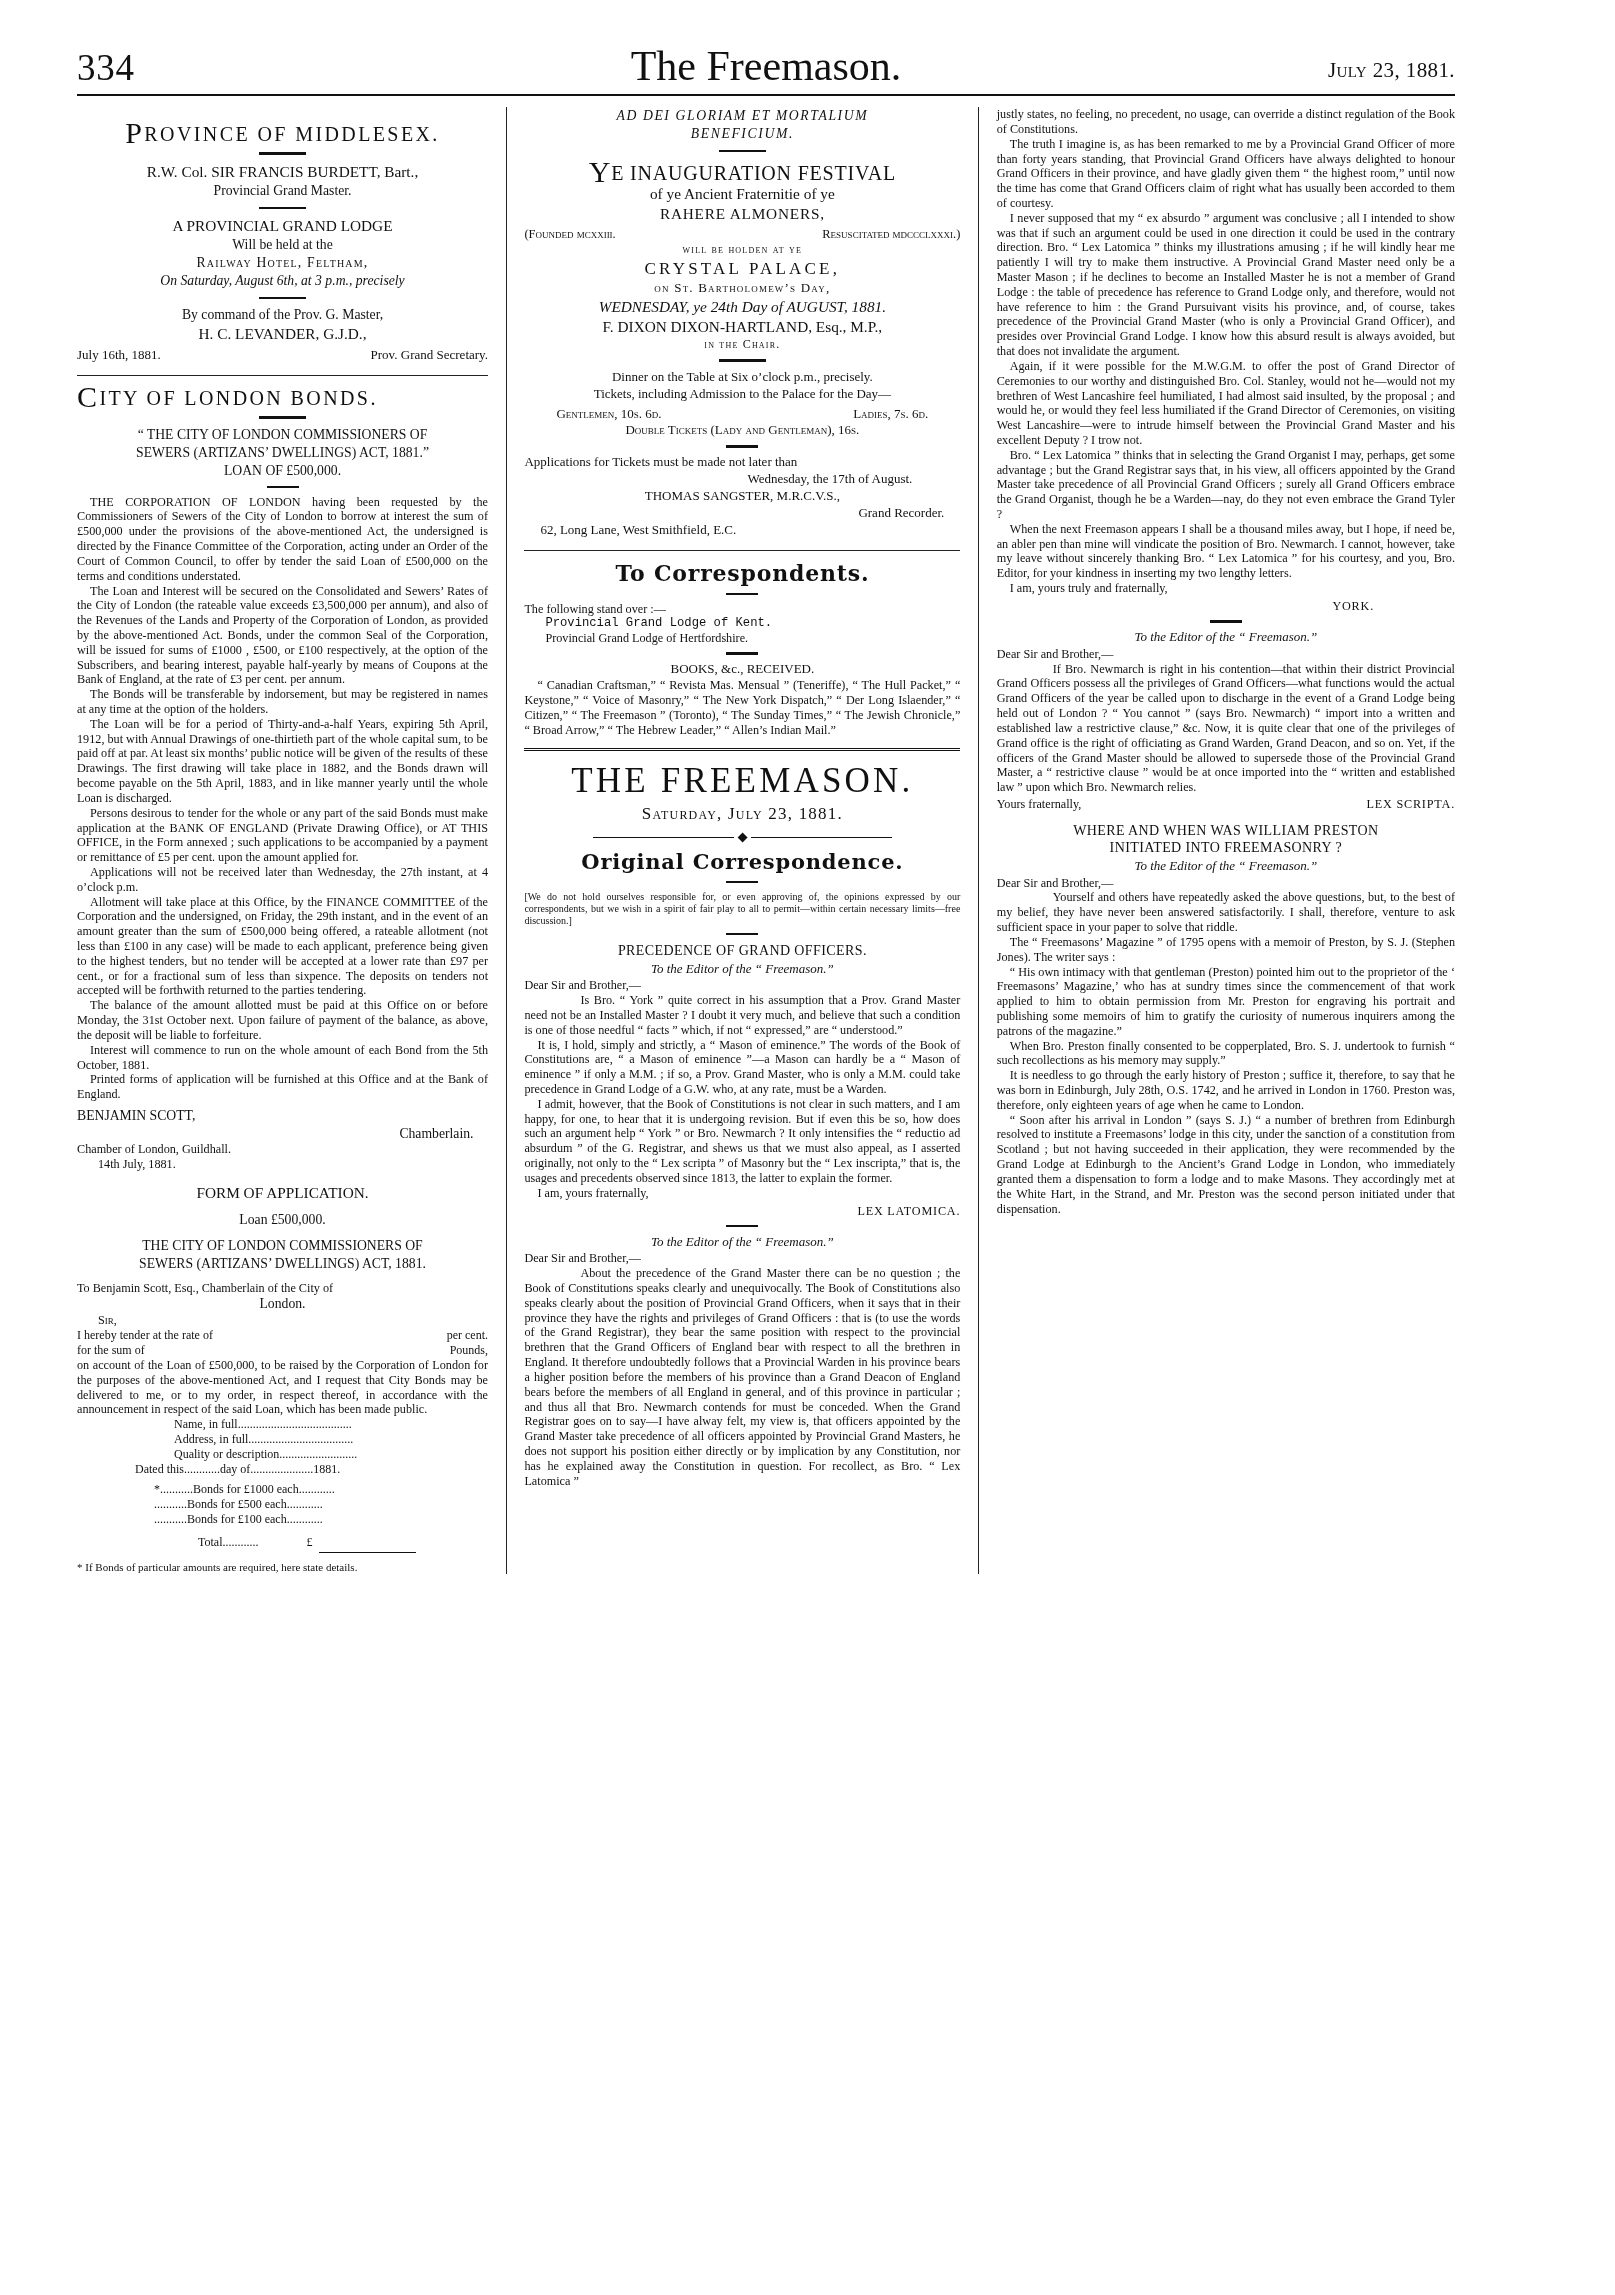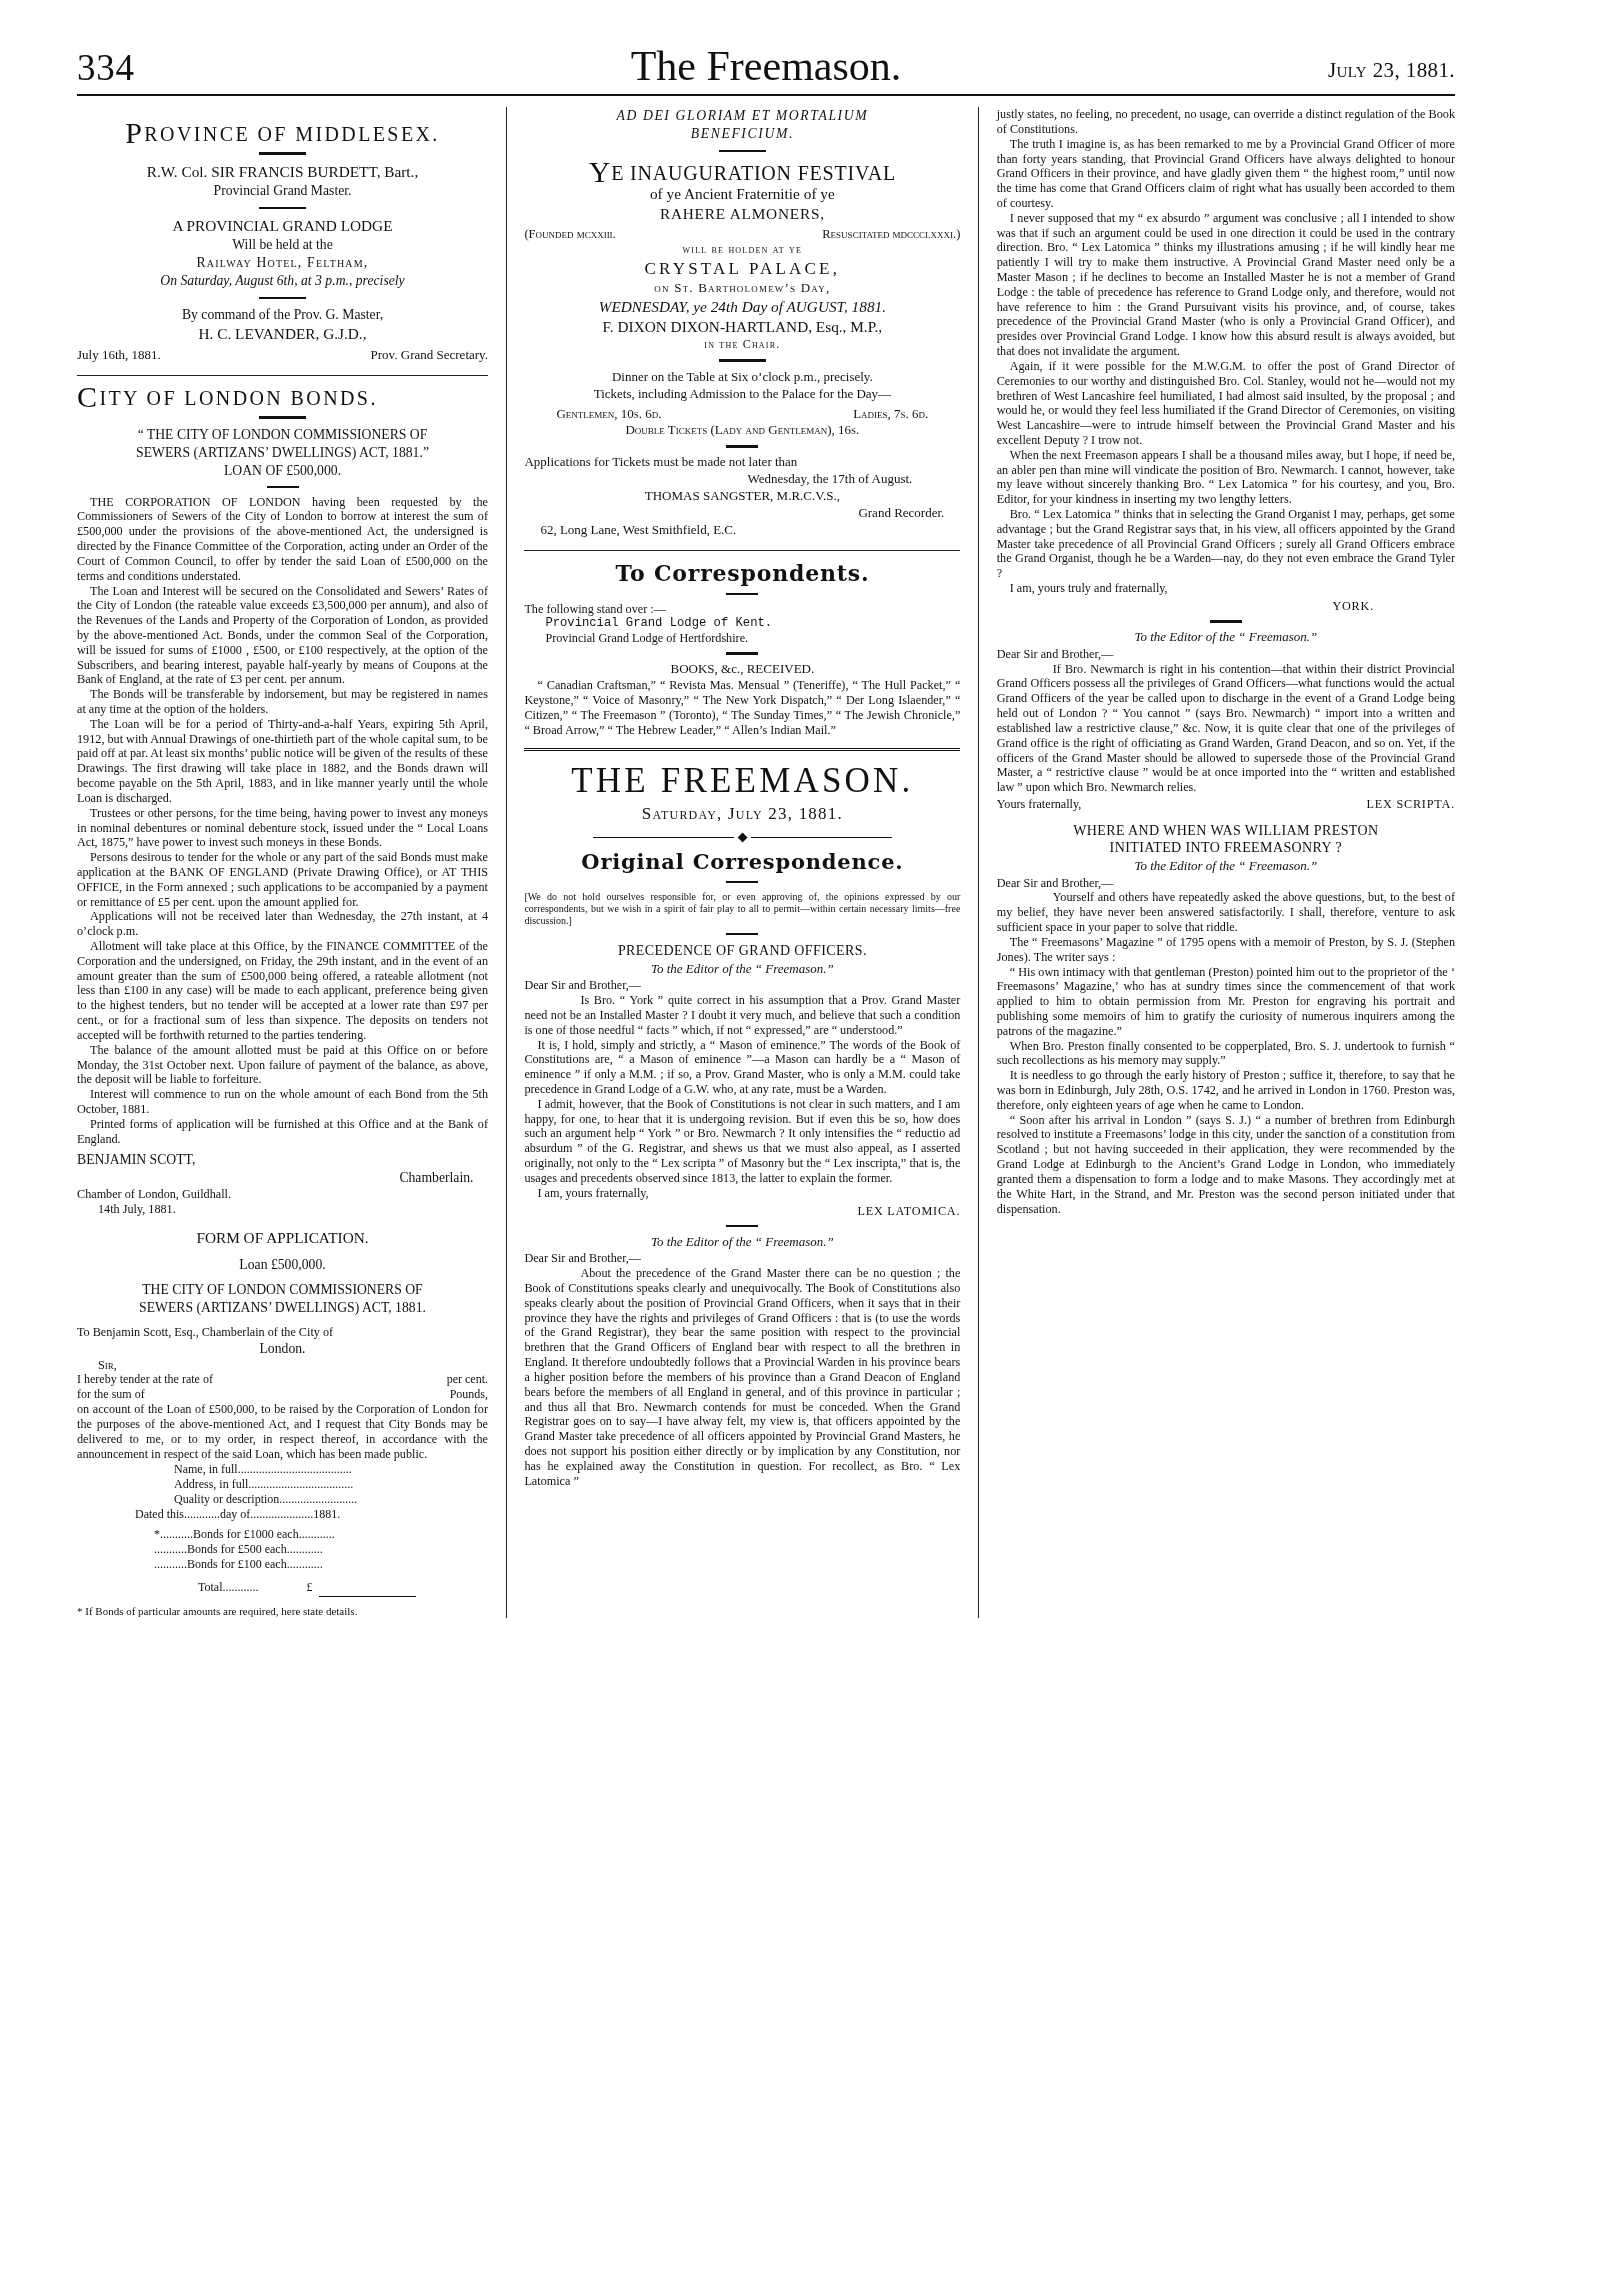--- a/index.html
+++ b/index.html
@@ -159,21 +159,20 @@
         <div class="rule-sm"></div>
         <div class="ad-line">“ THE CITY OF LONDON COMMISSIONERS OF</div>
         <div class="ad-line">SEWERS (ARTIZANS’ DWELLINGS) ACT, 1881.”</div>
         <div class="ad-line">LOAN OF £500,000.</div>
         <div class="rule-xs"></div>
 
         <p class="p ind">THE CORPORATION OF LONDON having been requested by the Commissioners of Sewers of the City of London to borrow at interest the sum of £500,000 under the provisions of the above-mentioned Act, the undersigned is directed by the Finance Committee of the Corporation, acting under an Order of the Court of Common Council, to offer by tender the said Loan of £500,000 on the terms and conditions understated.</p>
         <p class="p ind">The Loan and Interest will be secured on the Consolidated and Sewers’ Rates of the City of London (the rateable value exceeds £3,500,000 per annum), and also of the Revenues of the Lands and Property of the Corporation of London, as provided by the above-mentioned Act. Bonds, under the common Seal of the Corporation, will be issued for sums of £1000 , £500, or £100 respectively, at the option of the Subscribers, and bearing interest, payable half-yearly by means of Coupons at the Bank of England, at the rate of £3 per cent. per annum.</p>
         <p class="p ind">The Bonds will be transferable by indorsement, but may be registered in names at any time at the option of the holders.</p>
         <p class="p ind">The Loan will be for a period of Thirty-and-a-half Years, expiring 5th April, 1912, but with Annual Drawings of one-thirtieth part of the whole capital sum, to be paid off at par. At least six months’ public notice will be given of the results of these Drawings. The first drawing will take place in 1882, and the Bonds drawn will become payable on the 5th April, 1883, and in like manner yearly until the whole Loan is discharged.</p>
-        <p class="p ind">Trustees or other persons, for the time being, having power to invest any moneys in nominal debentures or nominal debenture stock, issued under the “ Local Loans Act, 1875,” have power to invest such moneys in these Bonds.</p>
         <p class="p ind">Persons desirous to tender for the whole or any part of the said Bonds must make application at the BANK OF ENGLAND (Private Drawing Office), or AT THIS OFFICE, in the Form annexed ; such applications to be accompanied by a payment or remittance of £5 per cent. upon the amount applied for.</p>
         <p class="p ind">Applications will not be received later than Wednesday, the 27th instant, at 4 o’clock p.m.</p>
         <p class="p ind">Allotment will take place at this Office, by the FINANCE COMMITTEE of the Corporation and the undersigned, on Friday, the 29th instant, and in the event of an amount greater than the sum of £500,000 being offered, a rateable allotment (not less than £100 in any case) will be made to each applicant, preference being given to the highest tenders, but no tender will be accepted at a lower rate than £97 per cent., or for a fractional sum of less than sixpence. The deposits on tenders not accepted will be forthwith returned to the parties tendering.</p>
         <p class="p ind">The balance of the amount allotted must be paid at this Office on or before Monday, the 31st October next. Upon failure of payment of the balance, as above, the deposit will be liable to forfeiture.</p>
         <p class="p ind">Interest will commence to run on the whole amount of each Bond from the 5th October, 1881.</p>
         <p class="p ind">Printed forms of application will be furnished at this Office and at the Bank of England.</p>
 
         <div class="gap6"></div>
         <div class="ad-line" style="text-align:left;padding-right:56px;">BENJAMIN SCOTT,</div>
         <div class="ad-line" style="text-align:right;padding-right:14.5px;">Chamberlain.</div>
@@ -302,22 +301,22 @@
         <p class="p indent-line">About the precedence of the Grand Master there can be no question ; the Book of Constitutions speaks clearly and unequivocally.  The Book of Constitutions also speaks clearly about the position of Provincial Grand Officers, when it says that in their province they have the rights and privileges of Grand Officers : that is (to use the words of the Grand Registrar), they bear the same position with respect to the provincial brethren that the Grand Officers of England bear with respect to all the brethren in England.  It therefore undoubtedly follows that a Provincial Warden in his province bears a higher position before the members of his province than a Grand Deacon of England bears before the members of all England in general, and of this province in particular ; and thus all that Bro. Newmarch contends for must be conceded.  When the Grand Registrar goes on to say—I have alway felt, my view is, that officers appointed by the Grand Master take precedence of all officers appointed by Provincial Grand Masters, he does not support his position either directly or by implication by any Constitution, nor has he explained away the Constitution in question.  For recollect, as Bro. “ Lex Latomica ”</p>
       </div>
     </div>
 
     <div class="col c3">
 
       <p class="p">justly states, no feeling, no precedent, no usage, can override a distinct regulation of the Book of Constitutions.</p>
       <p class="p ind">The truth I imagine is, as has been remarked to me by a Provincial Grand Officer of more than forty years standing, that Provincial Grand Officers have always delighted to honour Grand Officers in their province, and have gladly given them “ the highest room,” until now the time has come that Grand Officers claim of right what has usually been accorded to them of courtesy.</p>
       <p class="p ind">I never supposed that my “ ex absurdo ” argument was conclusive ; all I intended to show was that if such an argument could be used in one direction it could be used in the contrary direction.  Bro. “ Lex Latomica ” thinks my illustrations amusing ; if he will kindly hear me patiently I will try to make them instructive.  A Provincial Grand Master need only be a Master Mason ; if he declines to become an Installed Master he is not a member of Grand Lodge : the table of precedence has reference to Grand Lodge only, and therefore, would not have reference to him : the Grand Pursuivant visits his province, and, of course, takes precedence of the Provincial Grand Master (who is only a Provincial Grand Officer), and presides over Provincial Grand Lodge.  I know how this absurd result is always avoided, but that does not invalidate the argument.</p>
       <p class="p ind">Again, if it were possible for the M.W.G.M. to offer the post of Grand Director of Ceremonies to our worthy and distinguished Bro. Col. Stanley, would not he—would not my brethren of West Lancashire feel humiliated, I had almost said insulted, by the proposal ; and would he, or would they feel less humiliated if the Grand Director of Ceremonies, on visiting West Lancashire—were to intrude himself between the Provincial Grand Master and his excellent Deputy ?  I trow not.</p>
+      <p class="p ind">Bro. “ Lex Latomica ” thinks that in selecting the Grand Organist I may, perhaps, get some advantage ; but the Grand Registrar says that, in his view, all officers appointed by the Grand Master take precedence of all Provincial Grand Officers ; surely all Grand Officers embrace the Grand Organist, though he be a Warden—nay, do they not even embrace the Grand Tyler ?</p>
       <p class="p ind">When the next Freemason appears I shall be a thousand miles away, but I hope, if need be, an abler pen than mine will vindicate the position of Bro. Newmarch.  I cannot, however, take my leave without sincerely thanking Bro. “ Lex Latomica ” for his courtesy, and you, Bro. Editor, for your kindness in inserting my two lengthy letters.</p>
-      <p class="p ind">Bro. “ Lex Latomica ” thinks that in selecting the Grand Organist I may, perhaps, get some advantage ; but the Grand Registrar says that, in his view, all officers appointed by the Grand Master take precedence of all Provincial Grand Officers ; surely all Grand Officers embrace the Grand Organist, though he be a Warden—nay, do they not even embrace the Grand Tyler ?</p>
       <p class="p ind">I am, yours truly and fraternally,</p>
       <div class="signoff" style="padding-right:81px;">YORK.</div>
 
       <div class="rule-xs"></div>
 
       <div>
         <div class="sub-title">To the Editor of the “ Freemason.”</div>
         <div class="p">Dear Sir and Brother,—</div>
         <p class="p indent-line">If Bro. Newmarch is right in his contention—that within their district Provincial Grand Officers possess all the privileges of Grand Officers—what functions would the actual Grand Officers of the year be called upon to discharge in the event of a Grand Lodge being held out of London ?  “ You cannot ” (says Bro. Newmarch) “ import into a written and established law a restrictive clause,” &amp;c.  Now, it is quite clear that one of the privileges of Grand office is the right of officiating as Grand Warden, Grand Deacon, and so on.  Yet, if the officers of the Grand Master should be allowed to supersede those of the Provincial Grand Master, a “ restrictive clause ” would be at once imported into the “ written and established law ” upon which Bro. Newmarch relies.</p>
         <div style="display:flex;justify-content:space-between;font-size:12.2px;margin-top:1.6px;">

